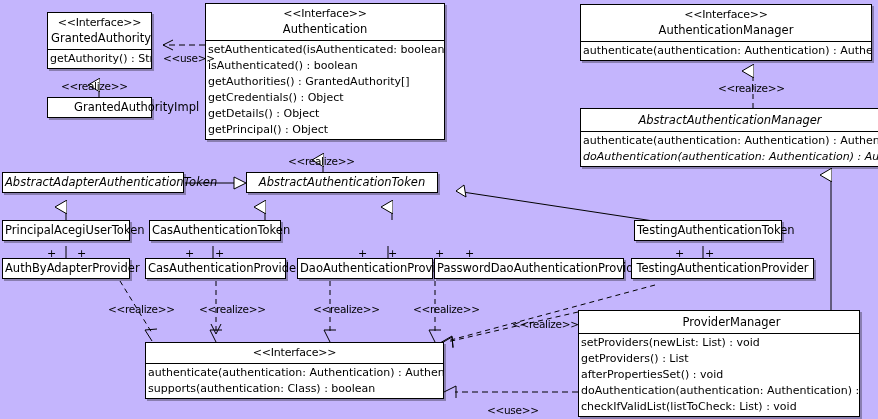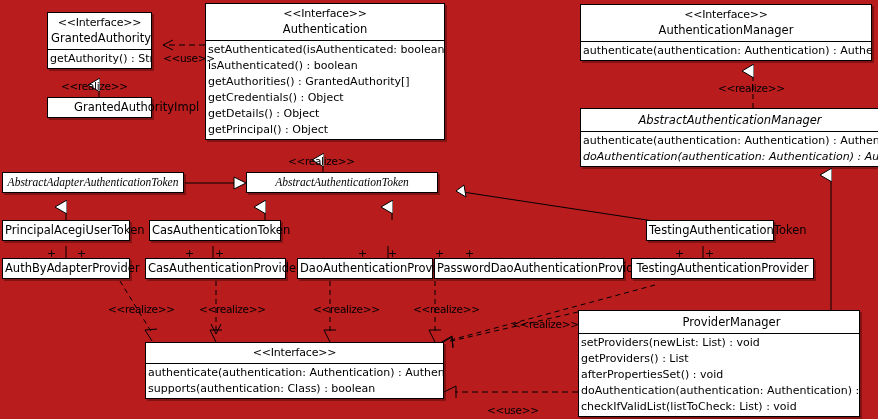--- a/index.html
+++ b/index.html
@@ -4,21 +4,21 @@
 <style>
   html, body {
     margin: 0;
     padding: 0;
     background: #ececec;
   }
   #diagram {
     position: relative;
     width: 878px;
     height: 419px;
-    background: #b91c1c;
+    background: #c4b5fd;
     font-family: "DejaVu Sans", "Liberation Sans", sans-serif;
     overflow: hidden;
   }
   #edges {
     position: absolute;
     left: 0; top: 0;
     width: 878px; height: 419px;
     pointer-events: none;
   }
   .uml-box {
@@ -60,21 +60,21 @@
     overflow: hidden;
   }
   .member.abstract { font-style: italic; }
   .simple-name {
     text-align: center;
     font-size: 11.5px;
     line-height: 17px;
     white-space: nowrap;
     padding: 1px 2px;
   }
-  .simple-name.abstract { font-style: italic; font-family: Liberation Serif, serif; }
+  .simple-name.abstract { font-style: italic; }
   .edge-label {
     position: absolute;
     font-size: 10.5px;
     line-height: 12px;
     color: #000;
     background: transparent;
     white-space: nowrap;
     z-index: 3;
     letter-spacing: -0.3px;
   }
@@ -263,21 +263,21 @@
 
   <div class="uml-box" style="left:246px; top:172px; width:192px;">
     <div class="simple-name abstract">AbstractAuthenticationToken</div>
   </div>
 
   <div class="uml-box" style="left:149px; top:220px; width:132px;">
     <div class="simple-name">CasAuthenticationToken</div>
   </div>
 
 
-  <div class="uml-box" style="left:634px; top:220px; width:128px;margin-left:12px;">
+  <div class="uml-box" style="left:634px; top:220px; width:148px;">
     <div class="simple-name">TestingAuthenticationToken</div>
   </div>
 
   <div class="uml-box" style="left:2px; top:258px; width:128px;">
     <div class="simple-name">AuthByAdapterProvider</div>
   </div>
 
   <div class="uml-box" style="left:145px; top:258px; width:141px;">
     <div class="simple-name">CasAuthenticationProvider</div>
   </div>

